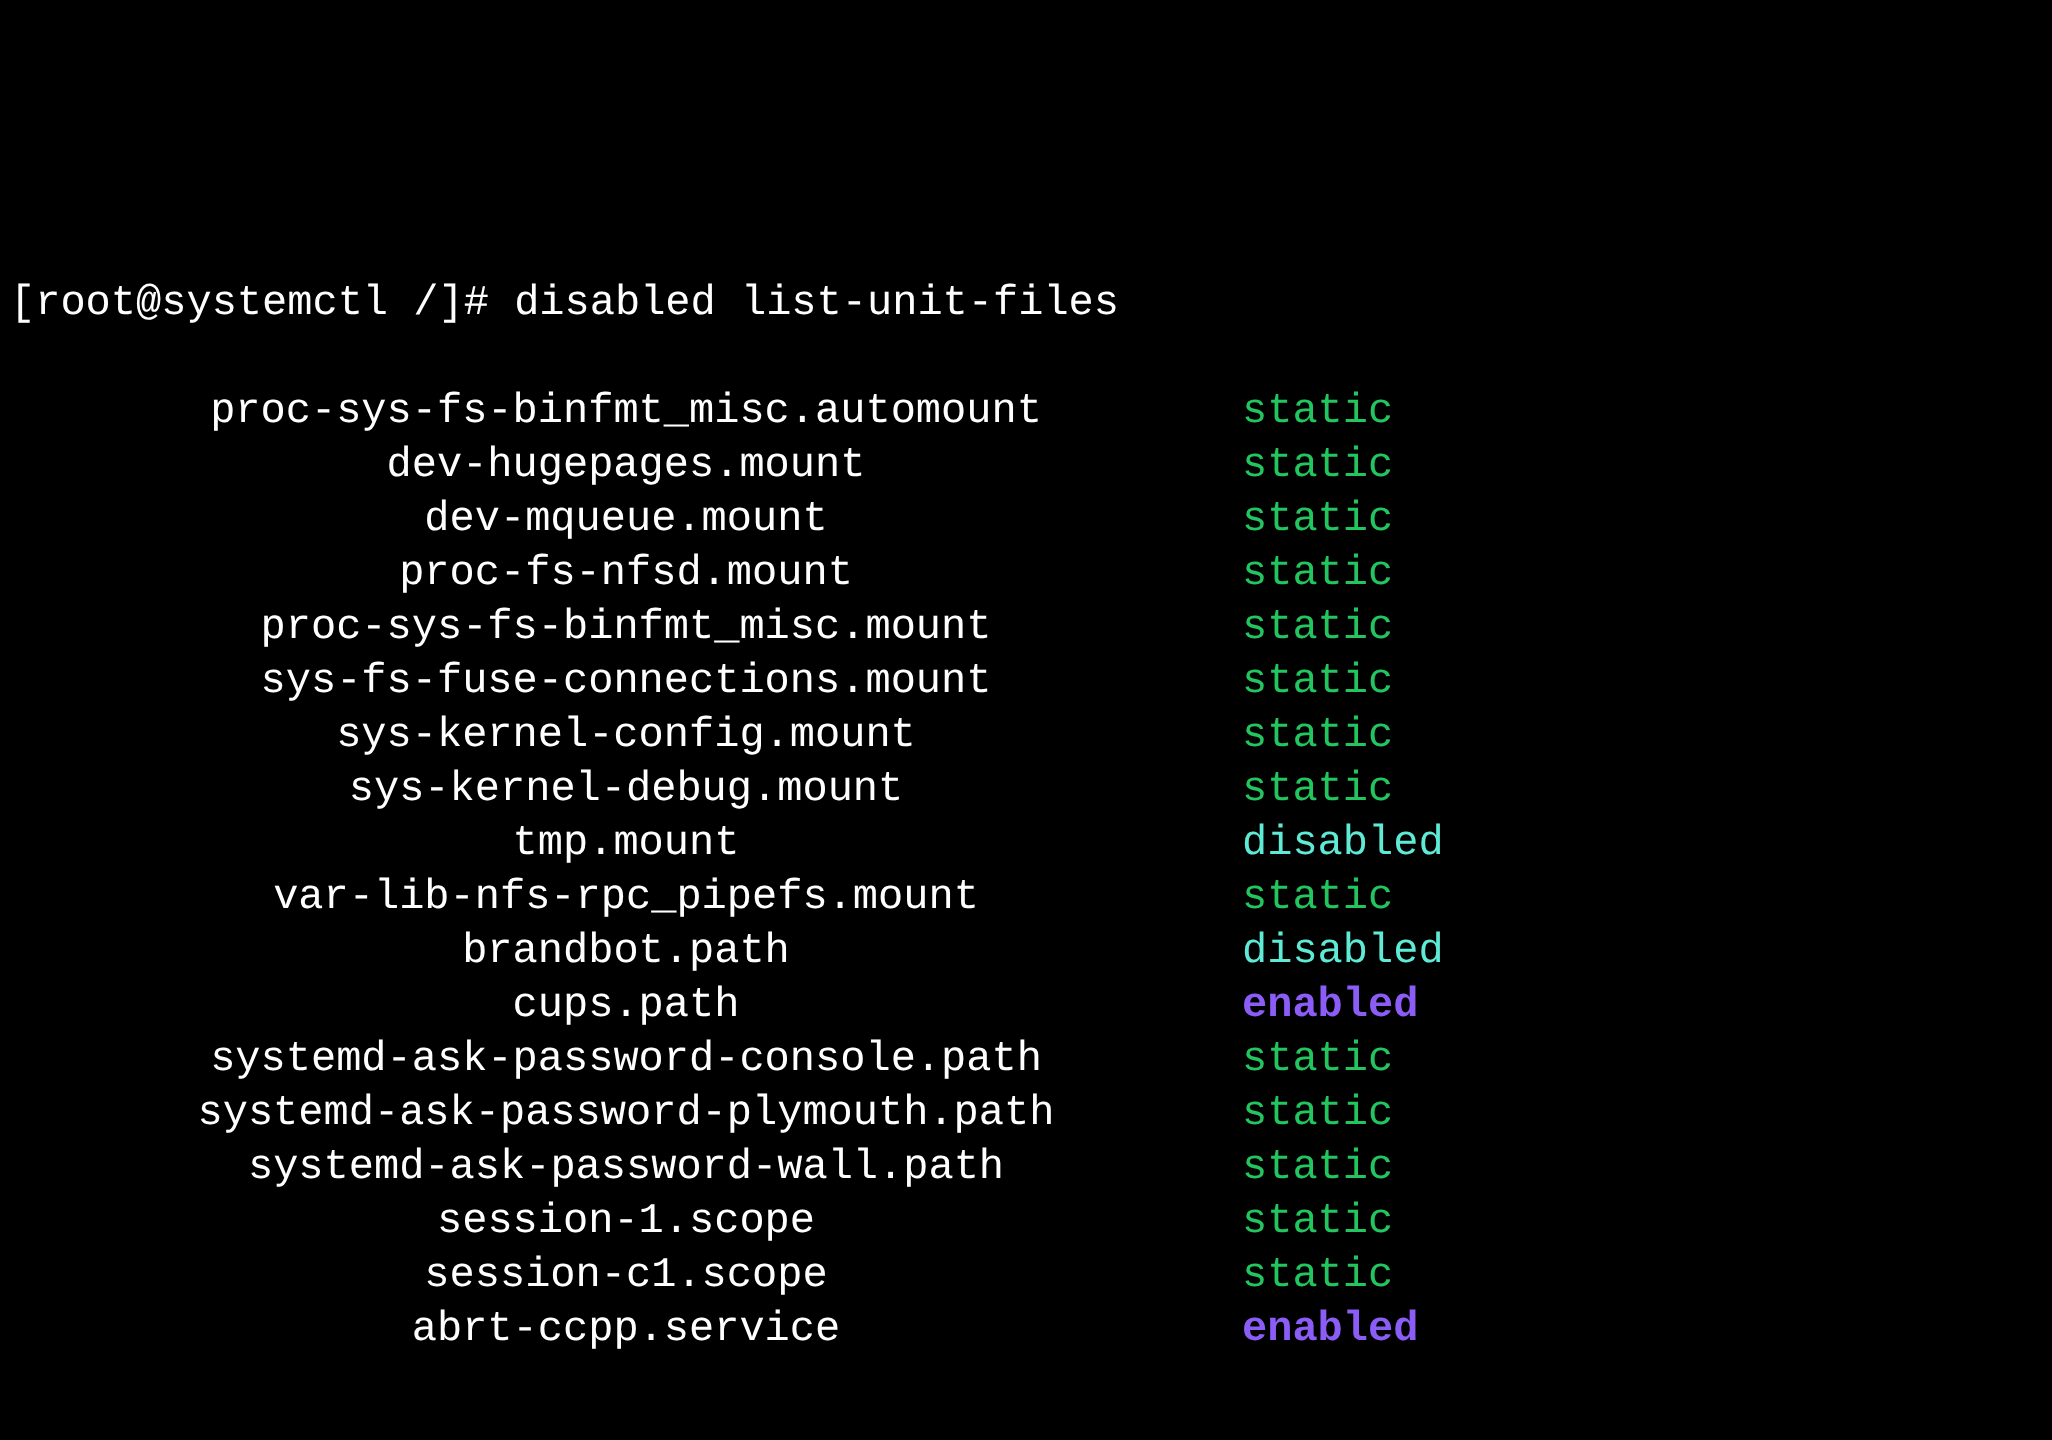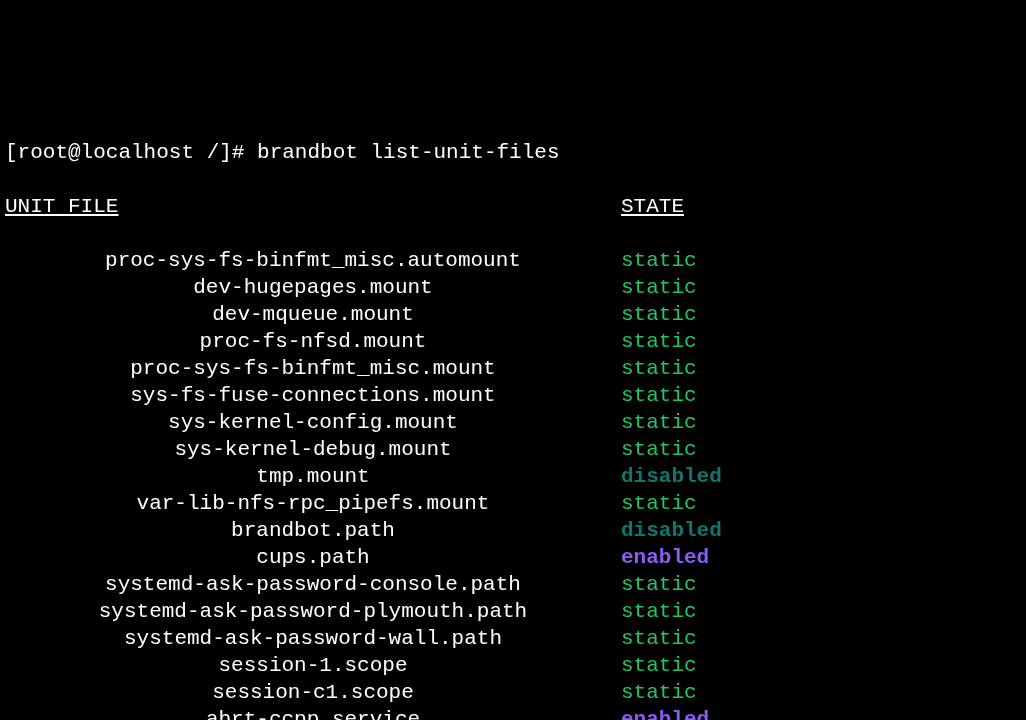--- a/index.html
+++ b/index.html
@@ -28,22 +28,22 @@
     .unit-file {
       display: inline-block;
       width: 616px;
       color: #ffffff;
       text-align: center;
     }
     .state-static {
       color: #22c55e;
     }
     .state-disabled {
-      color: #0f766e;
-      font-weight: bold;
+      color: #5eead4;
+      font-weight: normal;
     }
     .state-enabled {
       color: #8b5cf6;
       font-weight: bold;
     }
     .header-unit {
       display: inline-block;
       width: 616px;
       color: #ffffff;
       text-decoration: underline;
@@ -52,19 +52,18 @@
       color: #ffffff;
       text-decoration: underline;
     }
   </style>
 </head>
 <body>
 
 
 
 <div>
-<div class="prompt-line"><span>[root@localhost /]#</span> <span>brandbot list-unit-files</span></div>
-<div class="row"><span class="header-unit">UNIT FILE</span><span class="header-state">STATE</span>  </div>
+<div class="prompt-line"><span>[root@systemctl /]#</span> <span>disabled list-unit-files</span></div>
 <div id="rows-container"><div class="row"><span class="unit-file">proc-sys-fs-binfmt_misc.automount</span><span class="state-static">static</span></div><div class="row"><span class="unit-file">dev-hugepages.mount</span><span class="state-static">static</span></div><div class="row"><span class="unit-file">dev-mqueue.mount</span><span class="state-static">static</span></div><div class="row"><span class="unit-file">proc-fs-nfsd.mount</span><span class="state-static">static</span></div><div class="row"><span class="unit-file">proc-sys-fs-binfmt_misc.mount</span><span class="state-static">static</span></div><div class="row"><span class="unit-file">sys-fs-fuse-connections.mount</span><span class="state-static">static</span></div><div class="row"><span class="unit-file">sys-kernel-config.mount</span><span class="state-static">static</span></div><div class="row"><span class="unit-file">sys-kernel-debug.mount</span><span class="state-static">static</span></div><div class="row"><span class="unit-file">tmp.mount</span><span class="state-disabled">disabled</span></div><div class="row"><span class="unit-file">var-lib-nfs-rpc_pipefs.mount</span><span class="state-static">static</span></div><div class="row"><span class="unit-file">brandbot.path</span><span class="state-disabled">disabled</span></div><div class="row"><span class="unit-file">cups.path</span><span class="state-enabled">enabled</span></div><div class="row"><span class="unit-file">systemd-ask-password-console.path</span><span class="state-static">static</span></div><div class="row"><span class="unit-file">systemd-ask-password-plymouth.path</span><span class="state-static">static</span></div><div class="row"><span class="unit-file">systemd-ask-password-wall.path</span><span class="state-static">static</span></div><div class="row"><span class="unit-file">session-1.scope</span><span class="state-static">static</span></div><div class="row"><span class="unit-file">session-c1.scope</span><span class="state-static">static</span></div><div class="row"><span class="unit-file">abrt-ccpp.service</span><span class="state-enabled">enabled</span></div></div>
 </div>
 
 
 
 
 </body></html>

